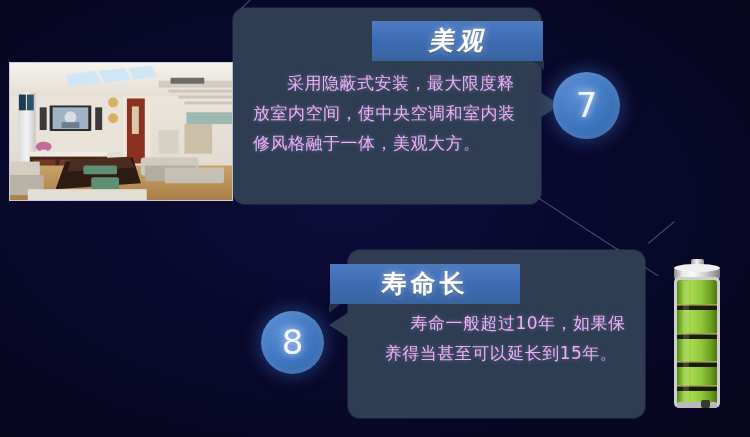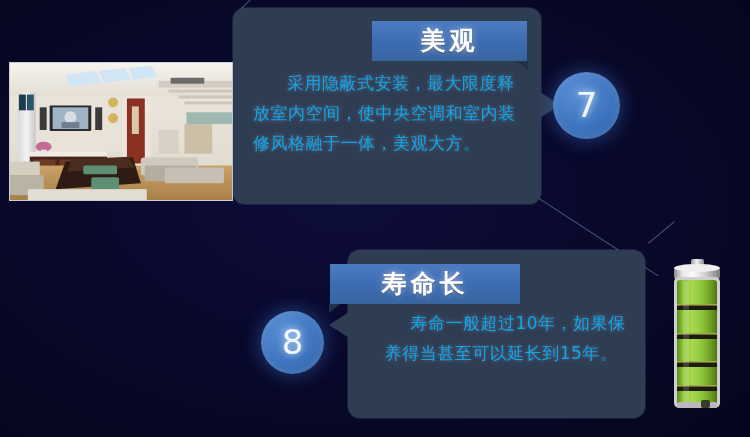--- a/index.html
+++ b/index.html
@@ -68,37 +68,37 @@
     height:40px;
     text-align:center;
     text-shadow:0 0 6px rgba(255,255,255,.55), 0 1px 2px rgba(0,0,0,.45);
     white-space:nowrap;
   }
   .banner-fold{
     position:absolute;
     width:0;height:0;
     border-top:9px solid #23304a;
   }
-  #banner1{left:139px;top:13px;width:155px;}
+  #banner1{left:139px;top:13px;width:171px;font-style:italic;}
   #banner1 .banner-fold{
     right:-1px;bottom:-9px;
     border-left:11px solid transparent;
     border-right:0 solid transparent;
   }
   #banner2{left:-18px;top:14px;width:190px;}
   #banner2 .banner-fold{
     left:-1px;bottom:-9px;
     border-right:11px solid transparent;
     border-left:0 solid transparent;
   }
 
   
   .body-text{
     position:absolute;
-    color:#0ea5e9;
+    color:#f0abfc;
     font-size:17px;
     line-height:30px;
     letter-spacing:0.5px;
     text-shadow:0 0 4px rgba(200,220,255,.35);
     text-indent:2em;
     text-align:left;
   }
   #text1{left:20px;top:60px;width:270px;}
   #text2{left:26px;top:58px;width:254px;text-align:center;}
 

